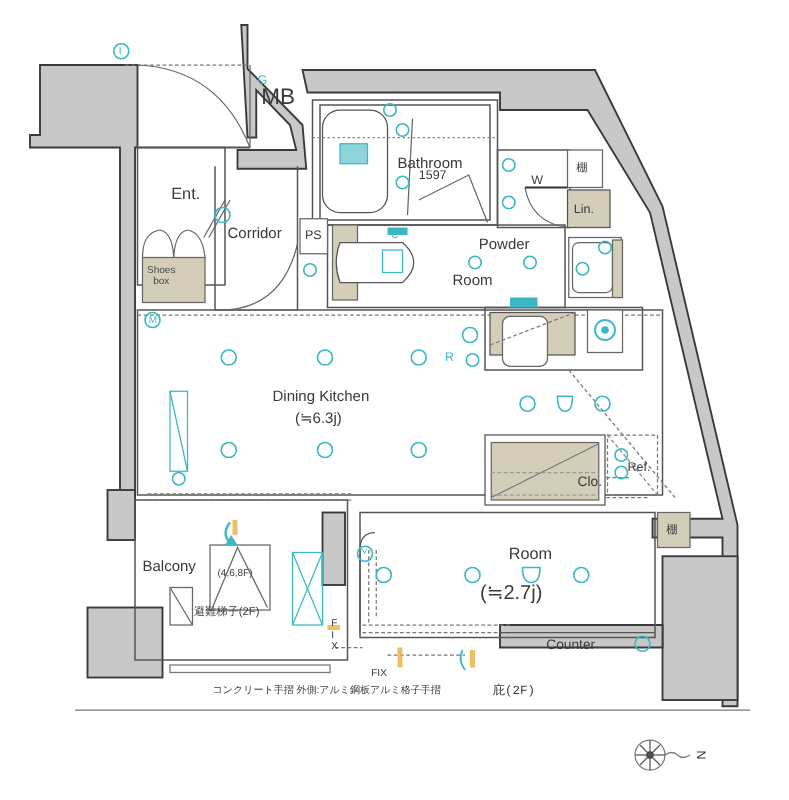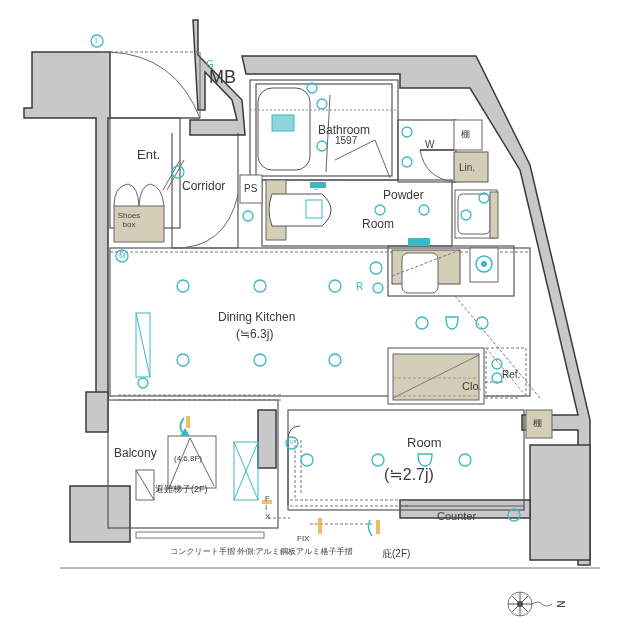--- a/index.html
+++ b/index.html
@@ -242,14 +242,14 @@
 <div class="lbl small cyan" style="left:206px;top:60px;">G</div>
 <div class="lbl small cyan" style="left:356px;top:282px;">R</div>
 <div class="lbl tiny cyan" style="left:119px;top:252px;">M</div>
 <div class="lbl tiny cyan" style="left:313px;top:184px;">C</div>
 <div class="lbl tiny cyan" style="left:95px;top:37px;">I</div>
 <div class="lbl tiny cyan" style="left:286px;top:439px;font-size:6px;">TV</div>
 <div class="lbl tiny" style="left:174px;top:455px;">(4,6,8F)</div>
 
 <div class="lbl tiny" style="left:155px;top:485px;font-size:9px;">避難梯子(2F)</div>
 <div class="lbl tiny" style="left:170px;top:548px;font-size:8px;">コンクリート手摺 外側:アルミ鋼板アルミ格子手摺</div>
-<div class="lbl tiny" style="left:382px;top:549px;font-size:10px;">庇(2F)</div>
+<div class="lbl tiny" style="left:394px;top:549px;font-size:10px;font-family:Liberation Mono, monospace;">庇(2F)</div>
 <div class="lbl small" style="left:556px;top:599px;transform:rotate(90deg);">N</div>
 
 </body></html>

